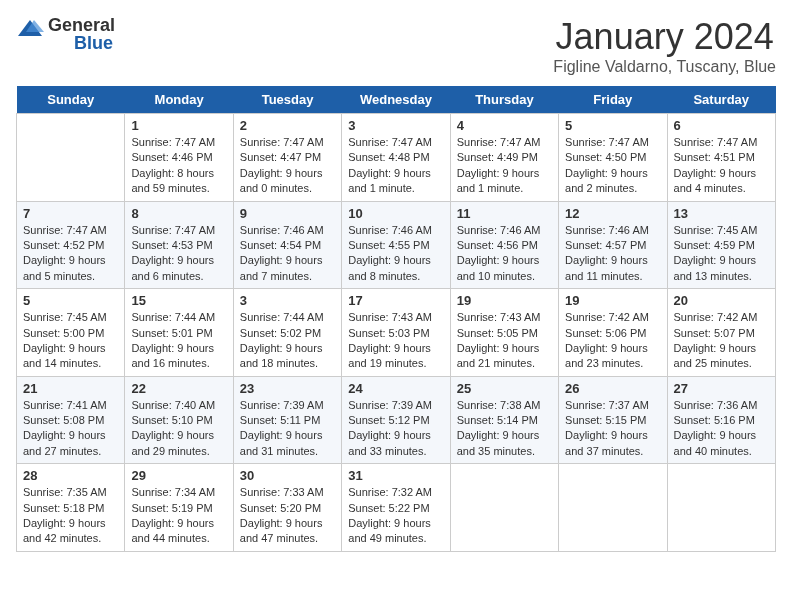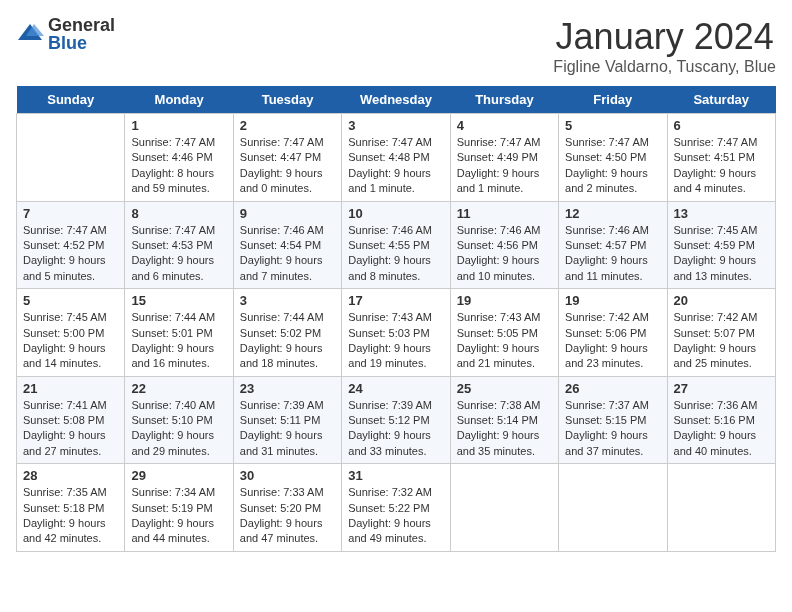--- a/index.html
+++ b/index.html
@@ -11,36 +11,36 @@
       padding: 16px;
     }
     .header-section {
       display: flex;
       justify-content: space-between;
       align-items: flex-start;
       margin-bottom: 10px;
     }
     .logo {
       display: flex;
-      align-items: center;
     }
     .logo-text {
       display: flex;
       flex-direction: column;
       line-height: 1;
     }
     .logo-general {
       font-size: 18px;
       font-weight: bold;
       color: #333;
     }
     .logo-blue {
       font-size: 18px;
       font-weight: bold;
       color: #1e5fa8;
+      margin-left: 26px;
     }
     .logo-icon {
       width: 28px;
       height: 28px;
       margin-right: 4px;
     }
     .title-section {
       text-align: center;
     }
     .month-title {

